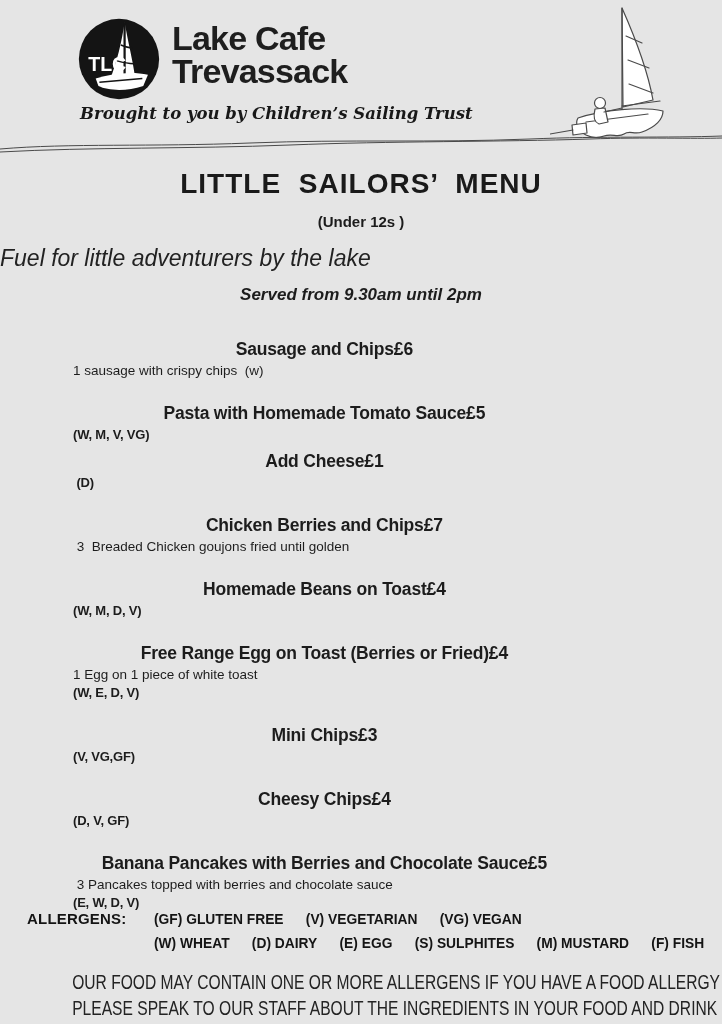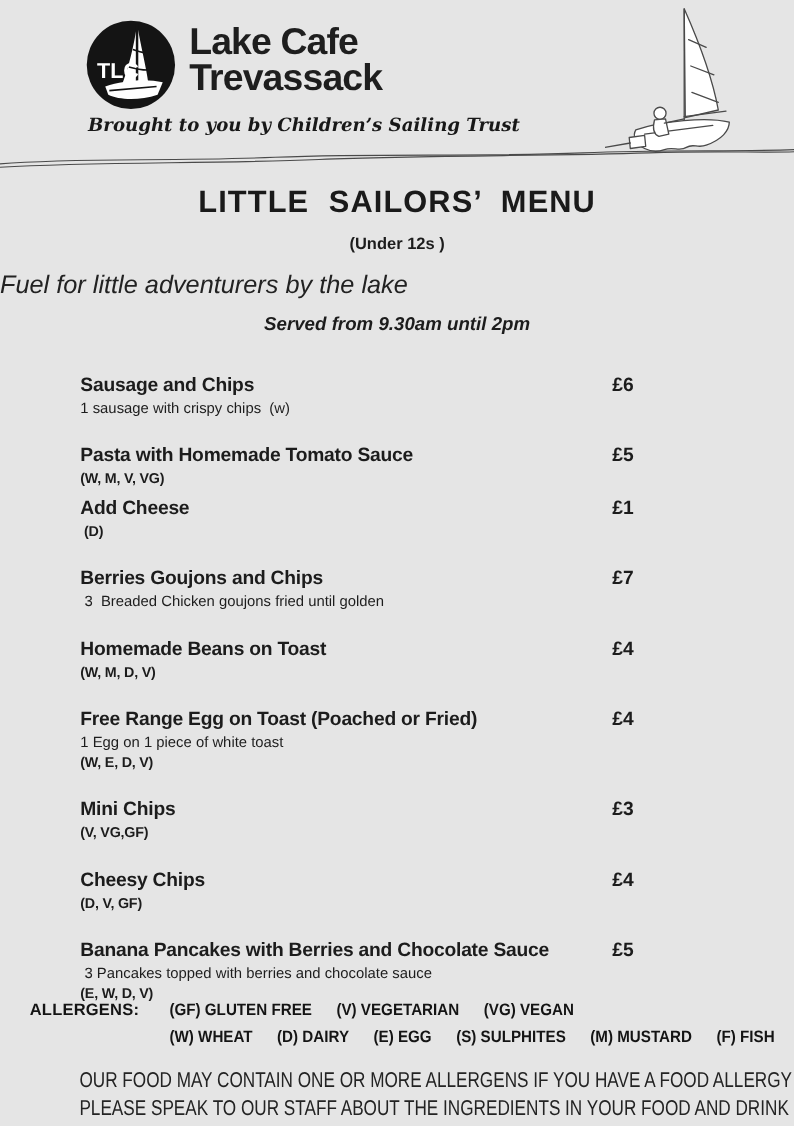--- a/index.html
+++ b/index.html
@@ -18,21 +18,21 @@
   
   .content { padding-top:167px; }
   .menu-title { margin:0; text-align:center; font-size:28px; font-weight:700; letter-spacing:1px; word-spacing:9px; line-height:33px; color:#1a1a1a; }
   .age-note { text-align:center; font-size:15px; font-weight:700; margin-top:13px; }
   .strapline { text-align:left; font-style:italic; font-size:23px; font-weight:400; margin-top:15px; color:#222; }
   .service-hours { text-align:center; font-style:italic; font-size:17px; font-weight:700; margin-top:13px; }
   
   .menu-list { margin:34px 146px 0 73px; }
   .item { margin-bottom:25px; }
   .item--sub-gap { margin-bottom:9px; }
-  .item-head { display:flex; justify-content:space-between; align-items:baseline; }
+  .item-head { display:flex; justify-content:center; align-items:baseline; }
   .item-name { font-size:17.5px; font-weight:700; letter-spacing:-0.2px; }
   .item-price { font-size:17.5px; font-weight:700; }
   .item-desc { font-size:13.5px; font-weight:400; margin-top:3px; white-space:pre-wrap; color:#1d1d1d; }
   .item-allergens { font-size:13px; font-weight:700; margin-top:3px; white-space:pre-wrap; letter-spacing:-0.2px; }
   
   .footer { position:absolute; left:0; right:0; top:910px; }
   .allergen-block { display:flex; padding-left:27px; font-weight:700; font-size:15px; color:#141414;gap:11px; }
   .allergen-label { width:116px; flex:none; letter-spacing:0.2px; }
   .legend-line { white-space:nowrap; transform:scaleX(0.92); transform-origin:left center; margin-bottom:7px; }
   .legend-line .entry { margin-right:20px; display:inline-block; }
@@ -118,37 +118,37 @@
       <div class="item">
         <div class="item-head">
           <span class="item-name">Add Cheese</span>
           <span class="item-price">£1</span>
         </div>
         <div class="item-allergens"> (D)</div>
       </div>
 
       <div class="item">
         <div class="item-head">
-          <span class="item-name">Berries Goujons and Chips</span>
+          <span class="item-name">Chicken Berries and Chips</span>
           <span class="item-price">£7</span>
         </div>
         <div class="item-desc"> 3  Breaded Chicken goujons fried until golden</div>
       </div>
 
       <div class="item">
         <div class="item-head">
           <span class="item-name">Homemade Beans on Toast</span>
           <span class="item-price">£4</span>
         </div>
         <div class="item-allergens">(W, M, D, V)</div>
       </div>
 
       <div class="item">
         <div class="item-head">
-          <span class="item-name">Free Range Egg on Toast (Poached or Fried)</span>
+          <span class="item-name">Free Range Egg on Toast (Berries or Fried)</span>
           <span class="item-price">£4</span>
         </div>
         <div class="item-desc">1 Egg on 1 piece of white toast</div>
         <div class="item-allergens">(W, E, D, V)</div>
       </div>
 
       <div class="item">
         <div class="item-head">
           <span class="item-name">Mini Chips</span>
           <span class="item-price">£3</span>

